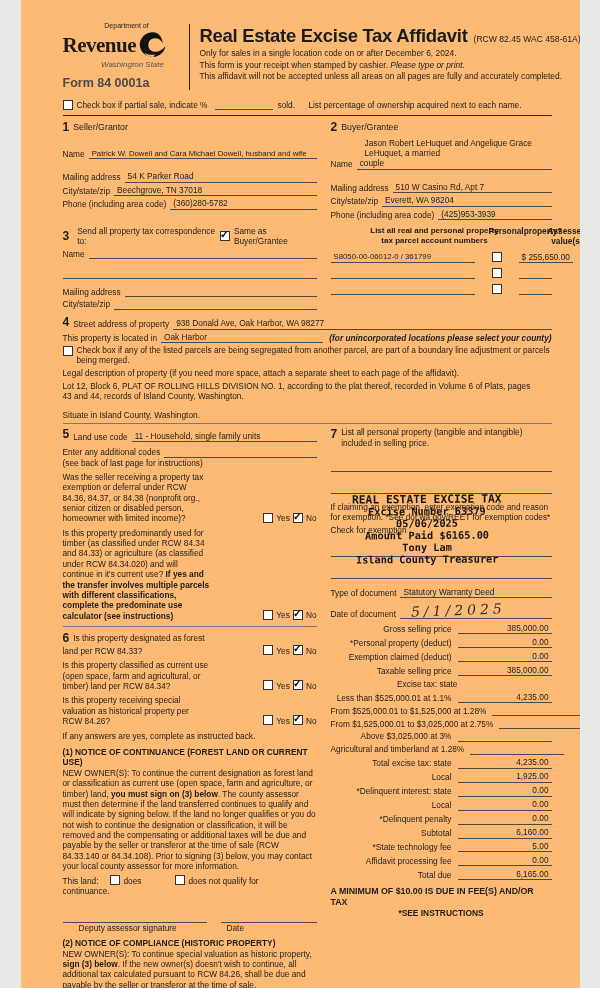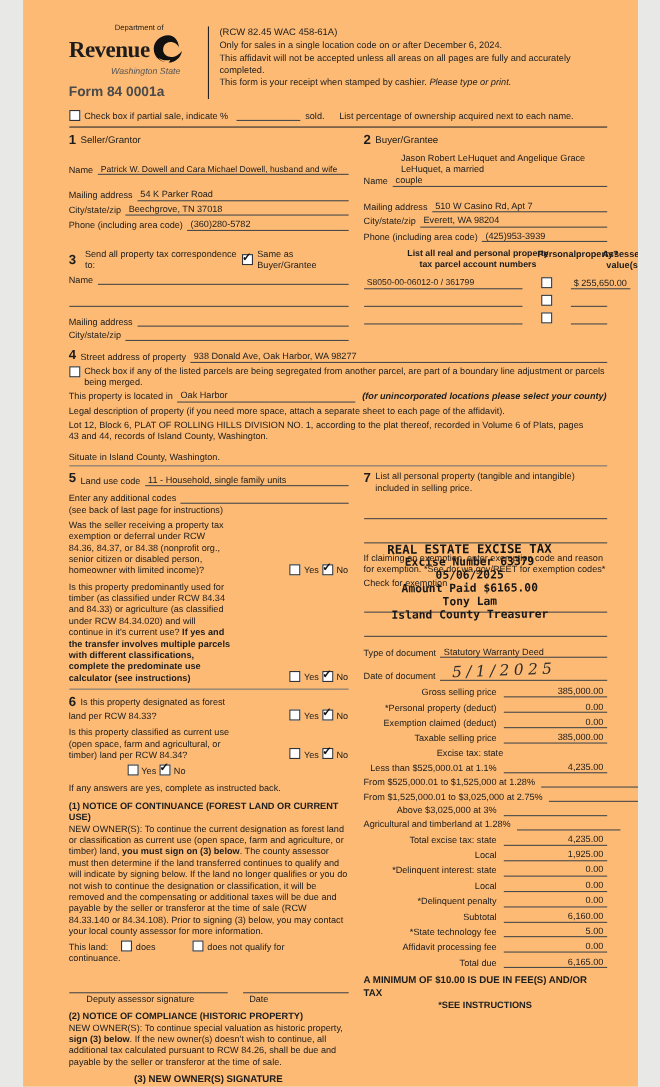--- a/index.html
+++ b/index.html
@@ -73,25 +73,26 @@
               <path d="M17 1 C8 1 2 8 2 15 C2 24 10 29 17 29 C24 29 30 24 31 17 C27 23 19 25 14.5 21.5 C10.5 18.5 10.8 11.5 15 9 C19.5 6.3 26 8.5 28 13.5 C27.5 6.5 23 1 17 1 Z M17 29 C13 29 9 27 7 24 C11 27 16 27.3 19 26 C18.4 27.6 17.8 28.6 17 29 Z" fill="#111"></path>
             </svg>
         </span>
       </div>
       <div class="wastate">Washington State</div>
       <div class="formno">Form 84 0001a</div>
     </div>
     <div class="hdr-div"></div>
     <div class="title-blk">
       <div class="title-row">
+        <span class="title">Real Estate Excise Tax Affidavit</span>
         <span class="rcw">(RCW 82.45 WAC 458-61A)</span>
       </div>
       <div class="hnote">Only for sales in a single location code on or after December 6, 2024.</div>
+      <div class="hnote"><span>This form is your receipt when stamped by cashier. </span><i>Please type or print.</i></div>
       <div class="hnote">This affidavit will not be accepted unless all areas on all pages are fully and accurately completed.</div>
-      <div class="hnote"><span>This form is your receipt when stamped by cashier. </span><i>Please type or print.</i></div>
     </div>
   </div>
 
   <div class="partial">
     <span class="cb"></span>
     <span class="lbl">Check box if partial sale, indicate %</span>
     <span class="fl" style="flex:none;width:52px;"></span>
     <span class="lbl">sold.</span>
     <span style="flex:1"></span>
     <span style="padding-right:30px;">List percentage of ownership acquired next to each name.</span>
@@ -199,29 +200,29 @@
       </div>
     </div>
   </div>
 
   <div style="margin-top:5px;">
     <div class="row" style="margin-top:0;">
       <span class="snum">4</span>
       <span class="lbl">Street address of property</span>
       <span class="fl">938 Donald Ave, Oak Harbor, WA 98277</span>
     </div>
-    <div class="row tight" style="align-items:flex-start;">
-      <span class="cb" style="margin-right:4px;margin-top:1px;"></span>
-      <span>Check box if any of the listed parcels are being segregated from another parcel, are part of a boundary line adjustment or parcels being merged.</span>
-    </div>
     <div class="row tight">
       <span class="lbl">This property is located in</span>
       <span class="fl" style="max-width:180px;">Oak Harbor</span>
       <span style="flex:1;border-bottom:1px solid #4a4a4a;"></span>
       <span style="font-style:italic;font-weight:bold;padding-left:6px;">(for unincorporated locations please select your county)</span>
+    </div>
+    <div class="row tight" style="align-items:flex-start;">
+      <span class="cb" style="margin-right:4px;margin-top:1px;"></span>
+      <span>Check box if any of the listed parcels are being segregated from another parcel, are part of a boundary line adjustment or parcels being merged.</span>
     </div>
     <div style="margin-top:2px;">Legal description of property (if you need more space, attach a separate sheet to each page of the affidavit).</div>
     <div style="margin-top:3px;width:96%;">Lot 12, Block 6, PLAT OF ROLLING HILLS DIVISION NO. 1, according to the plat thereof, recorded in Volume 6 of Plats, pages 43 and 44, records of Island County, Washington.</div>
     <div style="margin-top:8px;">Situate in Island County, Washington.</div>
   </div>
   <div class="hr-lt"></div>
 
   <div class="cols" style="margin-top:3px;">
 
     <div class="colL">
@@ -267,20 +268,21 @@
       <div class="q">
         <span class="qtext">Is this property classified as current use (open space, farm and agricultural, or timber) land per RCW 84.34?</span>
         <span class="yn">
           <span class="cb"></span>
             <span>Yes</span>
           <span class="cb checked"></span>
             <span>No</span>
         </span>
       </div>
       <div class="q">
+        <span class="qtext">Is this property receiving special valuation as historical property per RCW 84.26?</span>
         <span class="yn">
           <span class="cb"></span>
             <span>Yes</span>
           <span class="cb checked"></span>
             <span>No</span>
         </span>
       </div>
       <div style="margin-top:5px;">If any answers are yes, complete as instructed back.</div>
 
       <div class="notice-title">(1) NOTICE OF CONTINUANCE (FOREST LAND OR CURRENT USE)</div>

